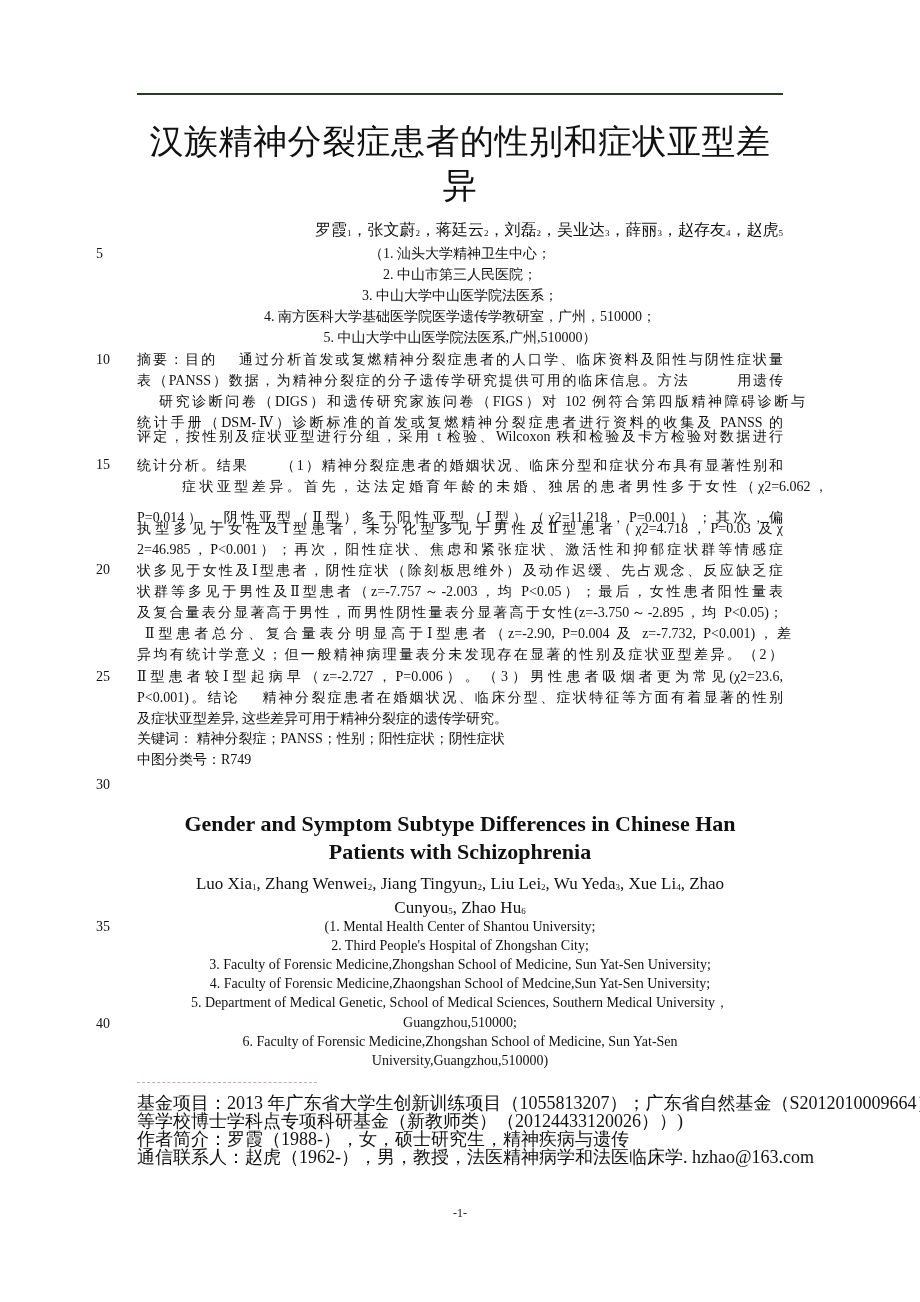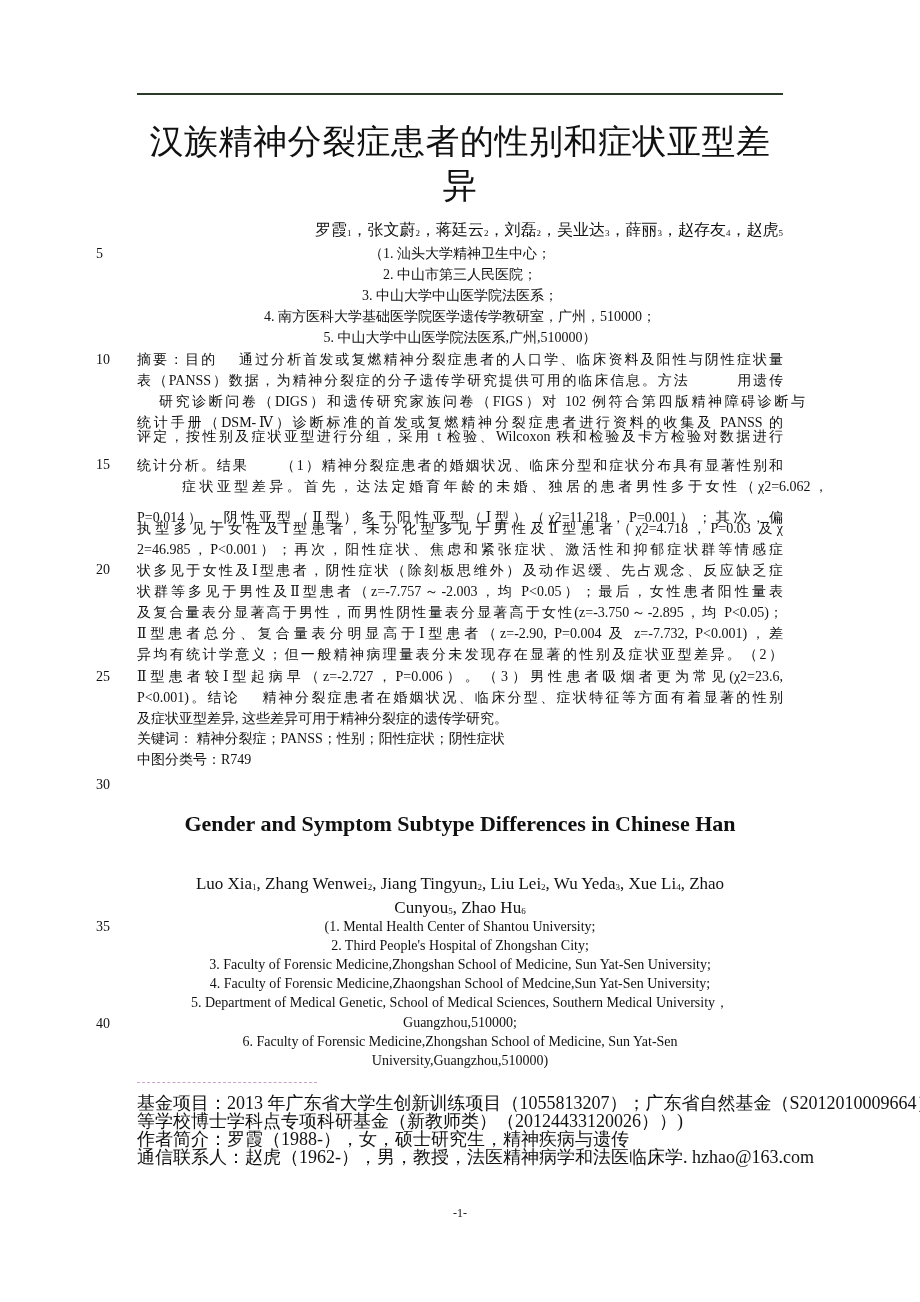--- a/index.html
+++ b/index.html
@@ -59,32 +59,33 @@
     <div class="line abs" style="top: 413px;">统计手册（DSM-Ⅳ）诊断标准的首发或复燃精神分裂症患者进行资料的收集及 PANSS 的</div>
     <div class="line abs" style="top: 427px;">评定，按性别及症状亚型进行分组，采用 t 检验、Wilcoxon 秩和检验及卡方检验对数据进行</div>
     <div class="line abs" style="top: 456px;">统计分析。结果　　（1）精神分裂症患者的婚姻状况、临床分型和症状分布具有显著性别和</div>
     <div class="line abs" style="top: 477px; margin-left: 45px;">症状亚型差异。首先，达法定婚育年龄的未婚、独居的患者男性多于女性（χ2=6.062，</div>
     <div class="line abs" style="top: 468px; margin-top: 40px;">P=0.014），阴性亚型（Ⅱ型）多于阳性亚型（Ⅰ型）（χ2=11.218，P=0.001）；其次，偏</div>
     <div class="line abs" style="top: 519px;">执型多见于女性及Ⅰ型患者，未分化型多见于男性及Ⅱ型患者（χ2=4.718，P=0.03 及χ</div>
     <div class="line abs" style="top: 540px;">2=46.985，P&lt;0.001）；再次，阳性症状、焦虑和紧张症状、激活性和抑郁症状群等情感症</div>
     <div class="line abs" style="top: 561px;">状多见于女性及Ⅰ型患者，阴性症状（除刻板思维外）及动作迟缓、先占观念、反应缺乏症</div>
     <div class="line abs" style="top: 582px;">状群等多见于男性及Ⅱ型患者（z=-7.757～-2.003，均 P&lt;0.05）；最后，女性患者阳性量表</div>
     <div class="line abs" style="top: 603px;">及复合量表分显著高于男性，而男性阴性量表分显著高于女性(z=-3.750～-2.895，均 P&lt;0.05)；</div>
-    <div class="line abs" style="top: 624px;">Ⅱ型患者总分、复合量表分明显高于Ⅰ型患者（z=-2.90, P=0.004 及 z=-7.732, P&lt;0.001)，差</div>
+    <div class="line abs" style="top: 624px; margin-left: 8px;">Ⅱ型患者总分、复合量表分明显高于Ⅰ型患者（z=-2.90, P=0.004 及 z=-7.732, P&lt;0.001)，差</div>
     <div class="line abs" style="top: 645px;">异均有统计学意义；但一般精神病理量表分未发现存在显著的性别及症状亚型差异。（2）</div>
     <div class="line abs" style="top: 667px;">Ⅱ型患者较Ⅰ型起病早（z=-2.727，P=0.006）。（3）男性患者吸烟者更为常见(χ2=23.6,</div>
     <div class="line abs" style="top: 688px;">P&lt;0.001)。结论　 精神分裂症患者在婚姻状况、临床分型、症状特征等方面有着显著的性别</div>
     <div class="line abs last" style="top: 709px;">及症状亚型差异, 这些差异可用于精神分裂症的遗传学研究。</div>
   </div>
 
 <div class="line" style="left:137px; top:729px">关键词：  精神分裂症；PANSS；性别；阳性症状；阴性症状</div>
 <div class="line" style="left:137px; top:750px">中图分类号：R749</div>
 
 <div class="title-en">
   <div>Gender and Symptom Subtype Differences in Chinese Han</div>
+  <div>Patients with Schizophrenia</div>
 </div>
 
 <div class="line center authors-en" style="top:872px" id="authors-en-0"><span><span>Luo Xia</span><sub class="s">1</sub></span><span><span>, Zhang Wenwei</span><sub class="s">2</sub></span><span><span>, Jiang Tingyun</span><sub class="s">2</sub></span><span><span>, Liu Lei</span><sub class="s">2</sub></span><span><span>, Wu Yeda</span><sub class="s">3</sub></span><span><span>, Xue Li</span><sub class="s">4</sub></span><span><span>, Zhao</span><sub class="s"></sub></span></div>
 <div class="line center authors-en" style="top:896px" id="authors-en-1"><span><span>Cunyou</span><sub class="s">5</sub></span><span><span>, Zhao Hu</span><sub class="s">6</sub></span></div>
 
 <div>
   <div class="line center aff-en" style="top:917px">(1. Mental Health Center of Shantou University;</div>
   <div class="line center aff-en" style="top:936px">2. Third People's Hospital of Zhongshan City;</div>
   <div class="line center aff-en" style="top:955px">3. Faculty of Forensic Medicine,Zhongshan School of Medicine, Sun Yat-Sen University;</div>
   <div class="line center aff-en" style="top:974px">4. Faculty of Forensic Medicine,Zhaongshan School of Medcine,Sun Yat-Sen University;</div>

